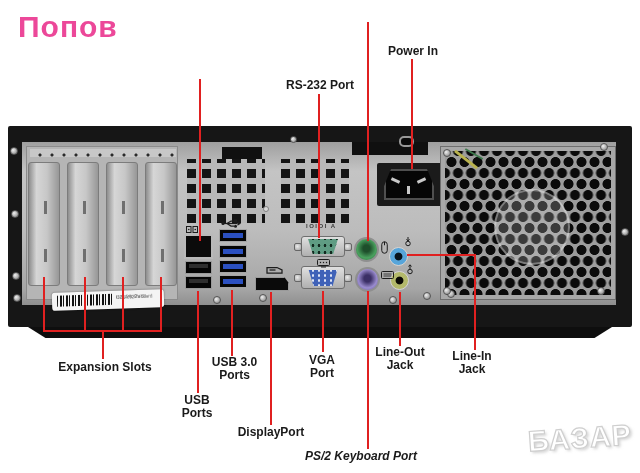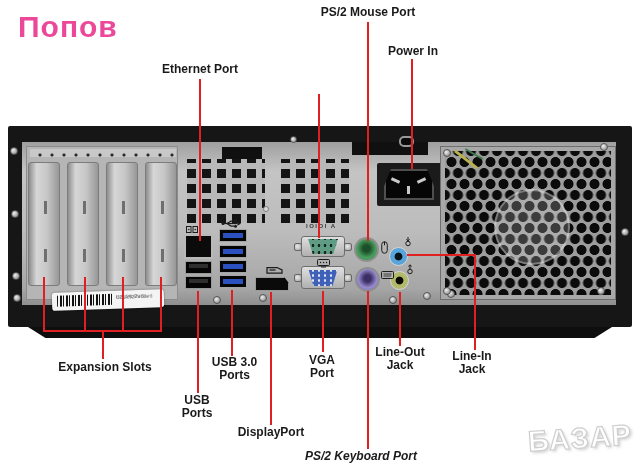--- a/index.html
+++ b/index.html
@@ -248,23 +248,22 @@
   <div class="rl" style="left:102px;top:332px;height:27px;"></div>
   <div class="rl" style="left:197px;top:291px;height:102px;"></div>
   <div class="rl" style="left:231px;top:290px;height:66px;"></div>
   <div class="rl" style="left:270px;top:292px;height:133px;"></div>
   <div class="rl" style="left:322px;top:291px;height:61px;"></div>
   <div class="rl" style="left:367px;top:291px;height:158px;"></div>
   <div class="rl" style="left:399px;top:292px;height:54px;"></div>
   <div class="rlh" style="left:407px;top:254px;width:69px;"></div>
   <div class="rl" style="left:474px;top:254px;height:96px;"></div>
 
-  <div class="lbl" style="left:303px;top:6px;width:130px;">PS/2 Mouse Port</div>
   <div class="lbl" style="left:368px;top:45px;width:90px;">Power In</div>
-  <div class="lbl" style="left:148px;top:63px;width:104px;">Ethernet Port</div>
+  <div class="lbl" style="left:268px;top:79px;width:104px;">RS-232 Port</div>
   <div class="lbl" style="left:40px;top:361px;width:130px;text-align:center;">Expansion Slots</div>
   <div class="lbl" style="left:157px;top:394px;width:80px;">USB
 Ports</div>
   <div class="lbl" style="left:192px;top:356px;width:85px;">USB 3.0
 Ports</div>
   <div class="lbl" style="left:216px;top:426px;width:110px;">DisplayPort</div>
   <div class="lbl" style="left:282px;top:354px;width:80px;">VGA
 Port</div>
   <div class="lbl" style="left:281px;top:450px;width:160px;font-style:italic;">PS/2 Keyboard Port</div>
   <div class="lbl" style="left:358px;top:346px;width:84px;">Line-Out

